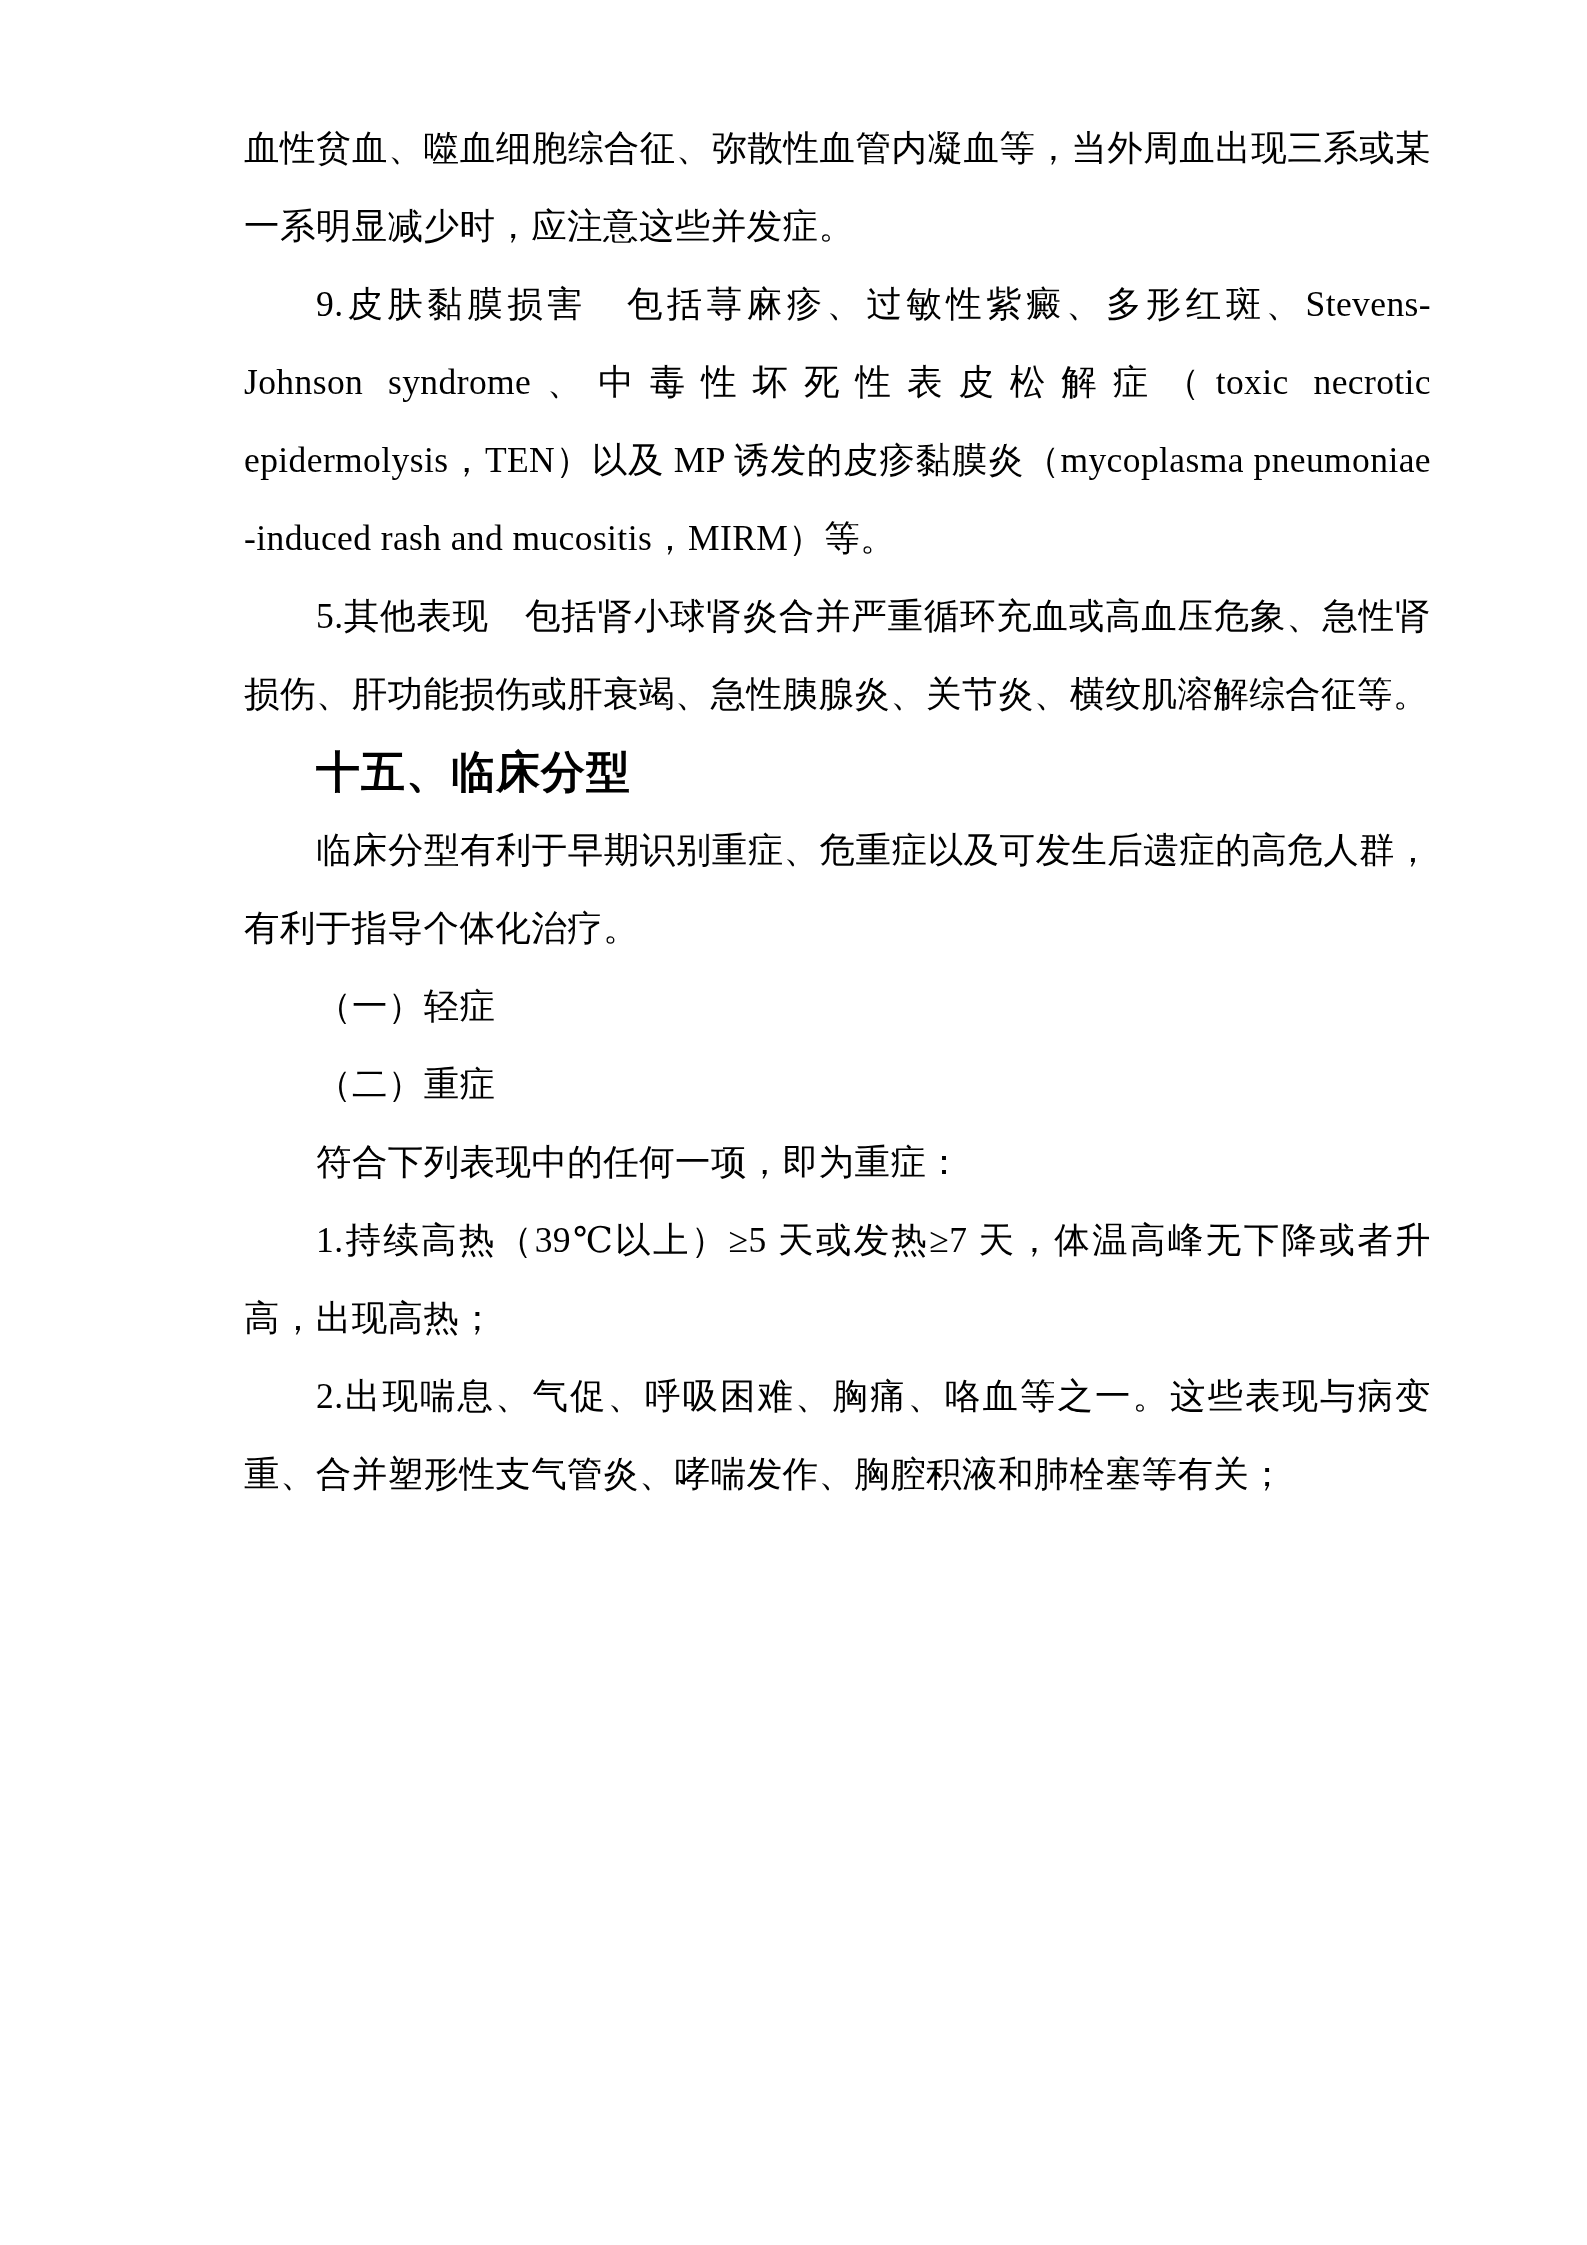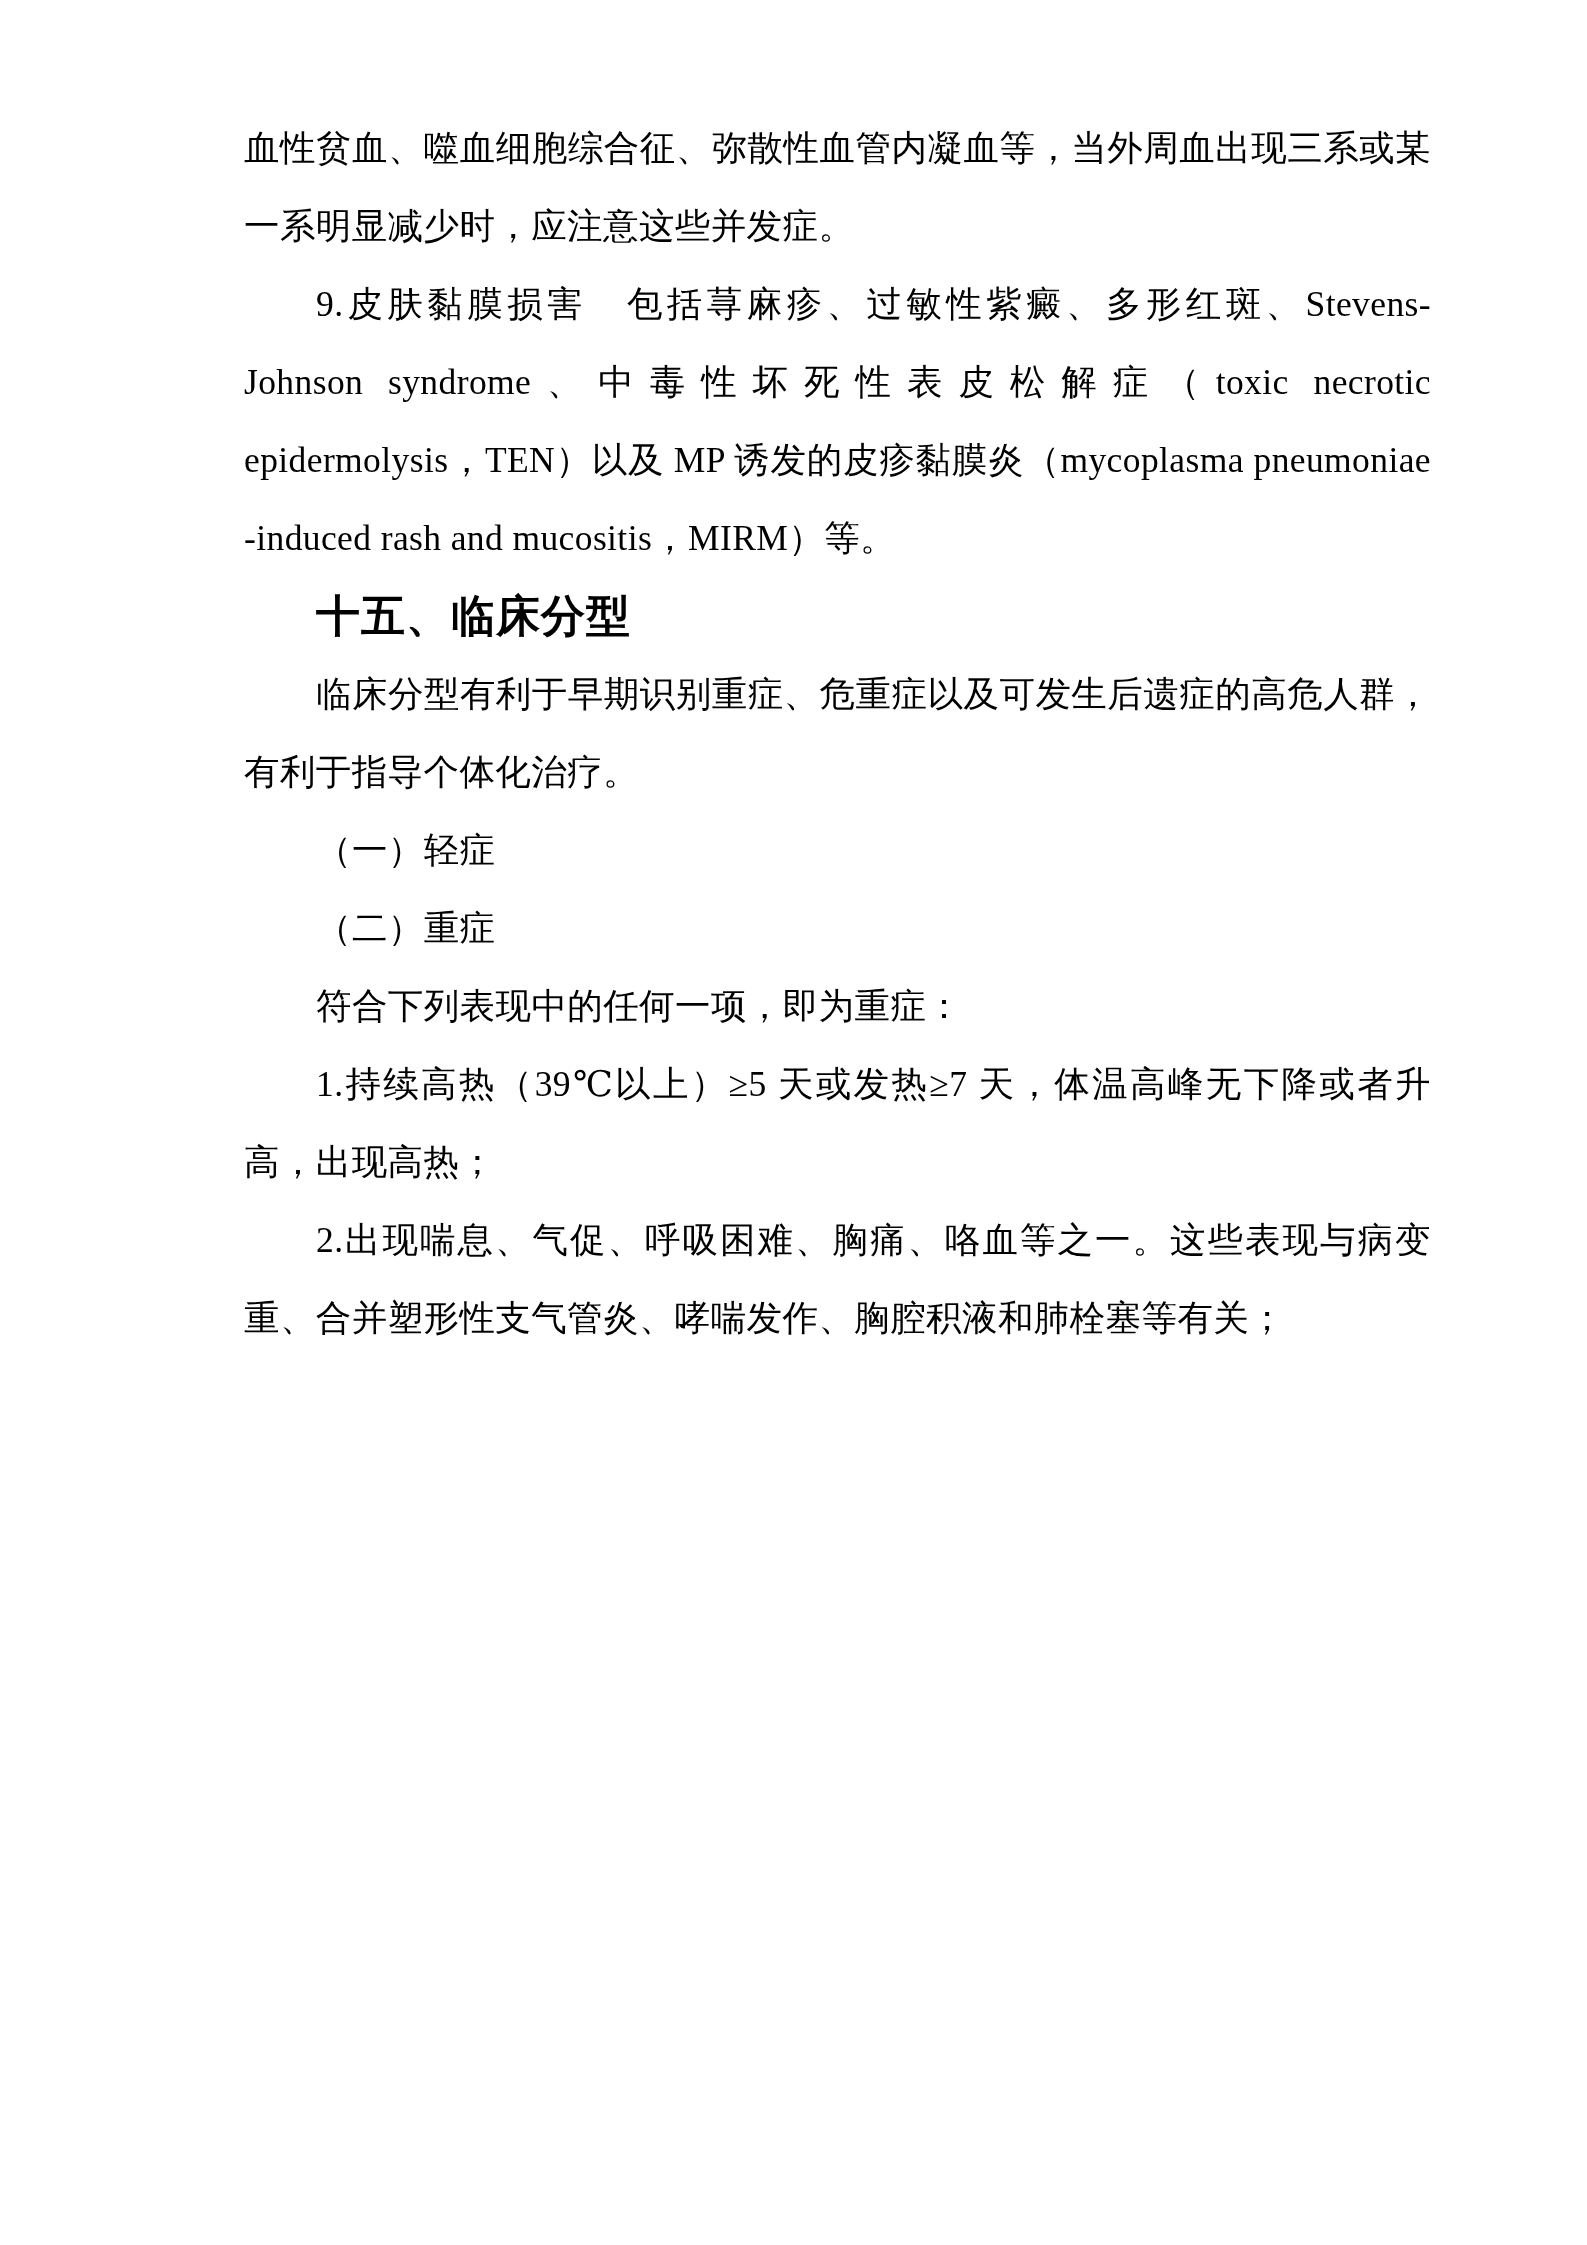--- a/index.html
+++ b/index.html
@@ -61,20 +61,21 @@
     color: #000;
   }
 </style>
 </head>
 <body>
 
 <div class="page">
   <div class="doc-body">
     <p class="para">血性贫血、噬血细胞综合征、弥散性血管内凝血等，当外周血出现三系或某一系明显减少时，应注意这些并发症。</p>
     <p class="indent">9.皮肤黏膜损害　包括荨麻疹、过敏性紫癜、多形红斑、Stevens-Johnson syndrome、中毒性坏死性表皮松解症（toxic necrotic epidermolysis，TEN）以及 MP 诱发的皮疹黏膜炎（mycoplasma pneumoniae -induced rash and mucositis，MIRM）等。</p>
+    <p class="indent">5.其他表现　包括肾小球肾炎合并严重循环充血或高血压危象、急性肾损伤、肝功能损伤或肝衰竭、急性胰腺炎、关节炎、横纹肌溶解综合征等。</p>
     <p class="heading">十五、临床分型</p>
     <p class="indent">临床分型有利于早期识别重症、危重症以及可发生后遗症的高危人群，有利于指导个体化治疗。</p>
     <p class="subheading">（一）轻症</p>
     <p class="subheading">（二）重症</p>
     <p class="indent">符合下列表现中的任何一项，即为重症：</p>
     <p class="indent">1.持续高热（39℃以上）≥5 天或发热≥7 天，体温高峰无下降或者升高，出现高热；</p>
     <p class="indent">2.出现喘息、气促、呼吸困难、胸痛、咯血等之一。这些表现与病变重、合并塑形性支气管炎、哮喘发作、胸腔积液和肺栓塞等有关；</p>
   </div>
   <div class="page-number">11</div>
 </div>

